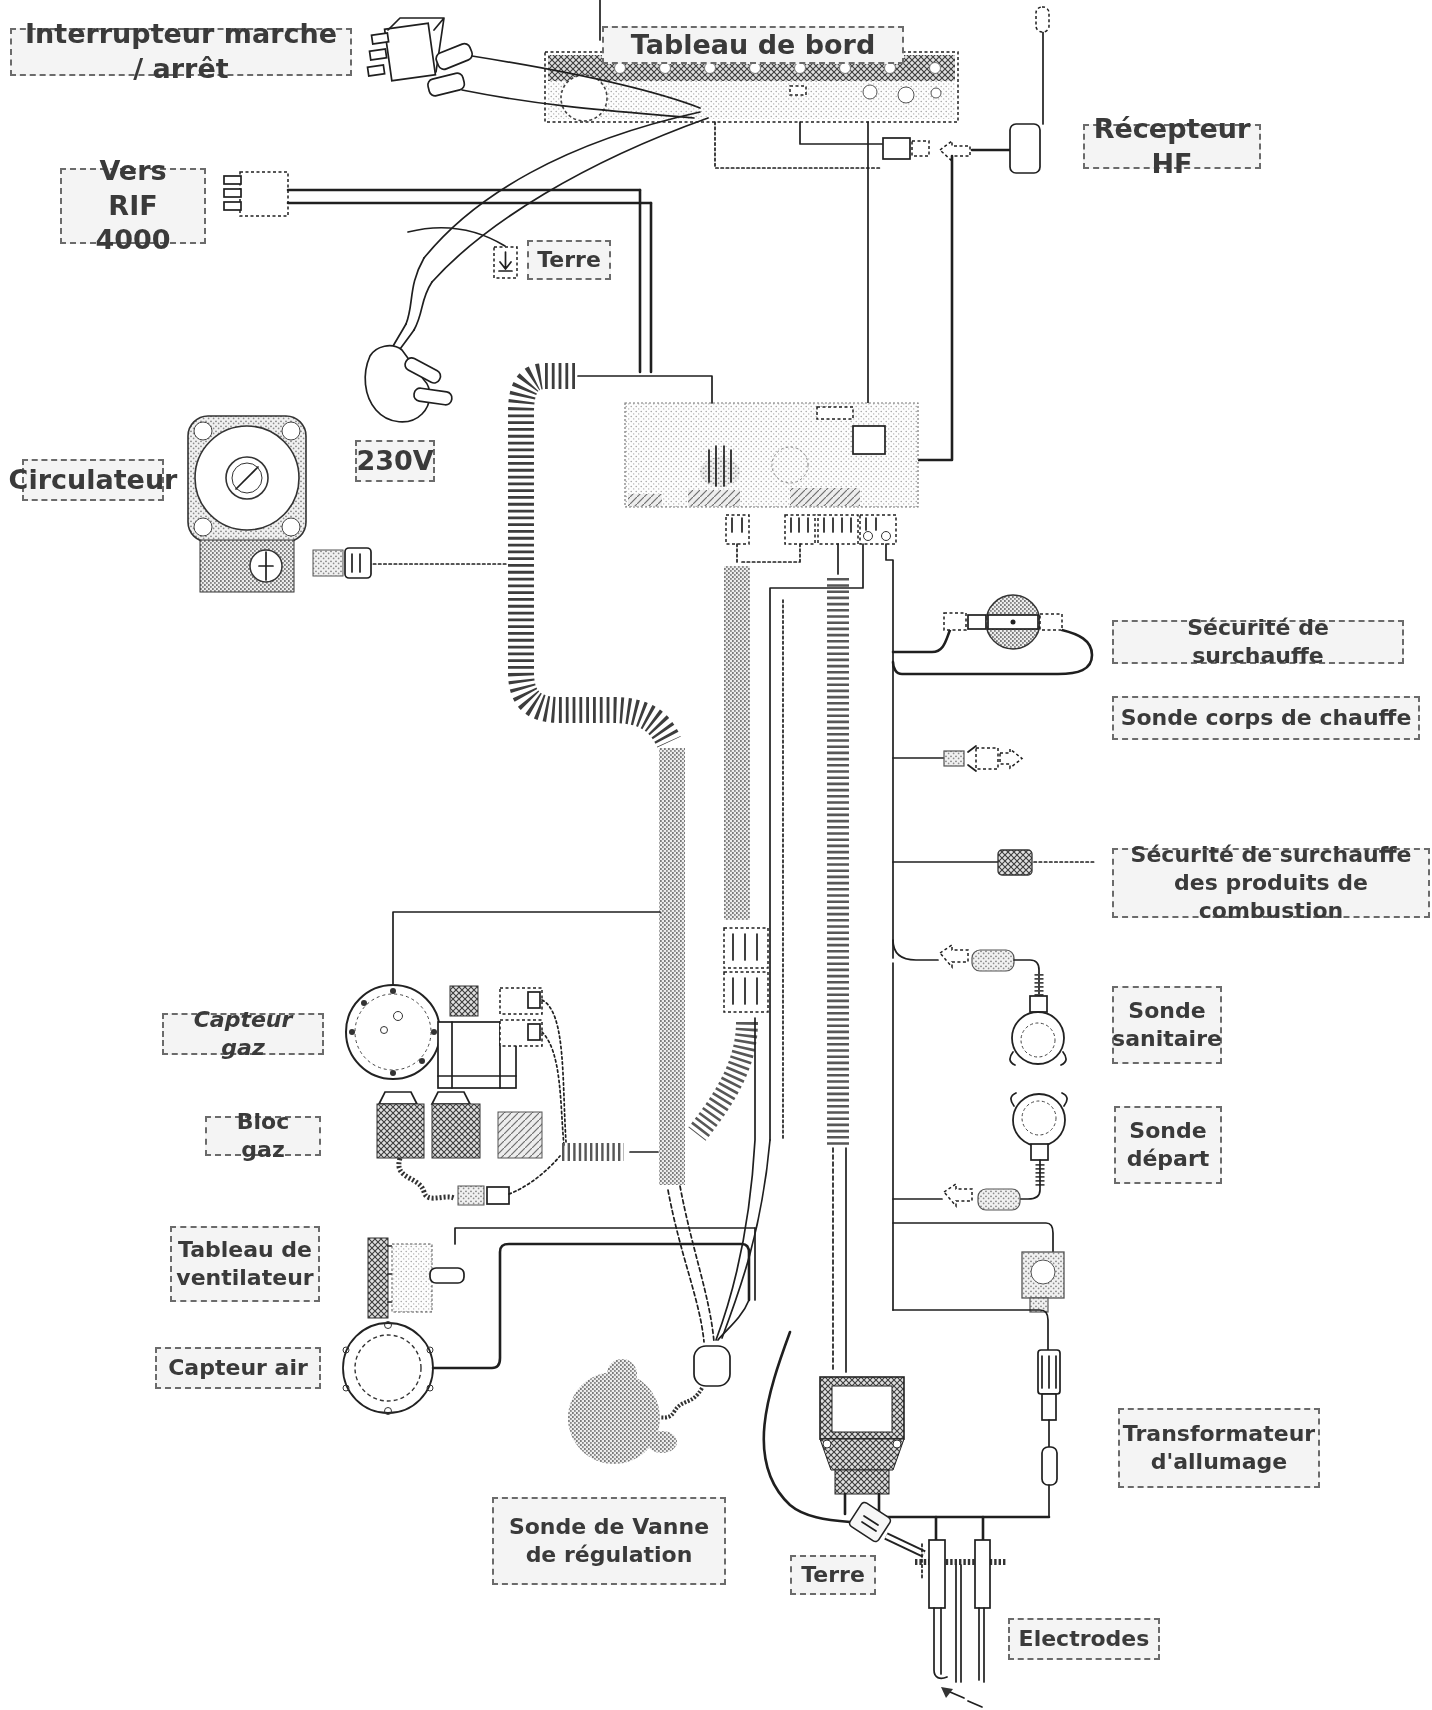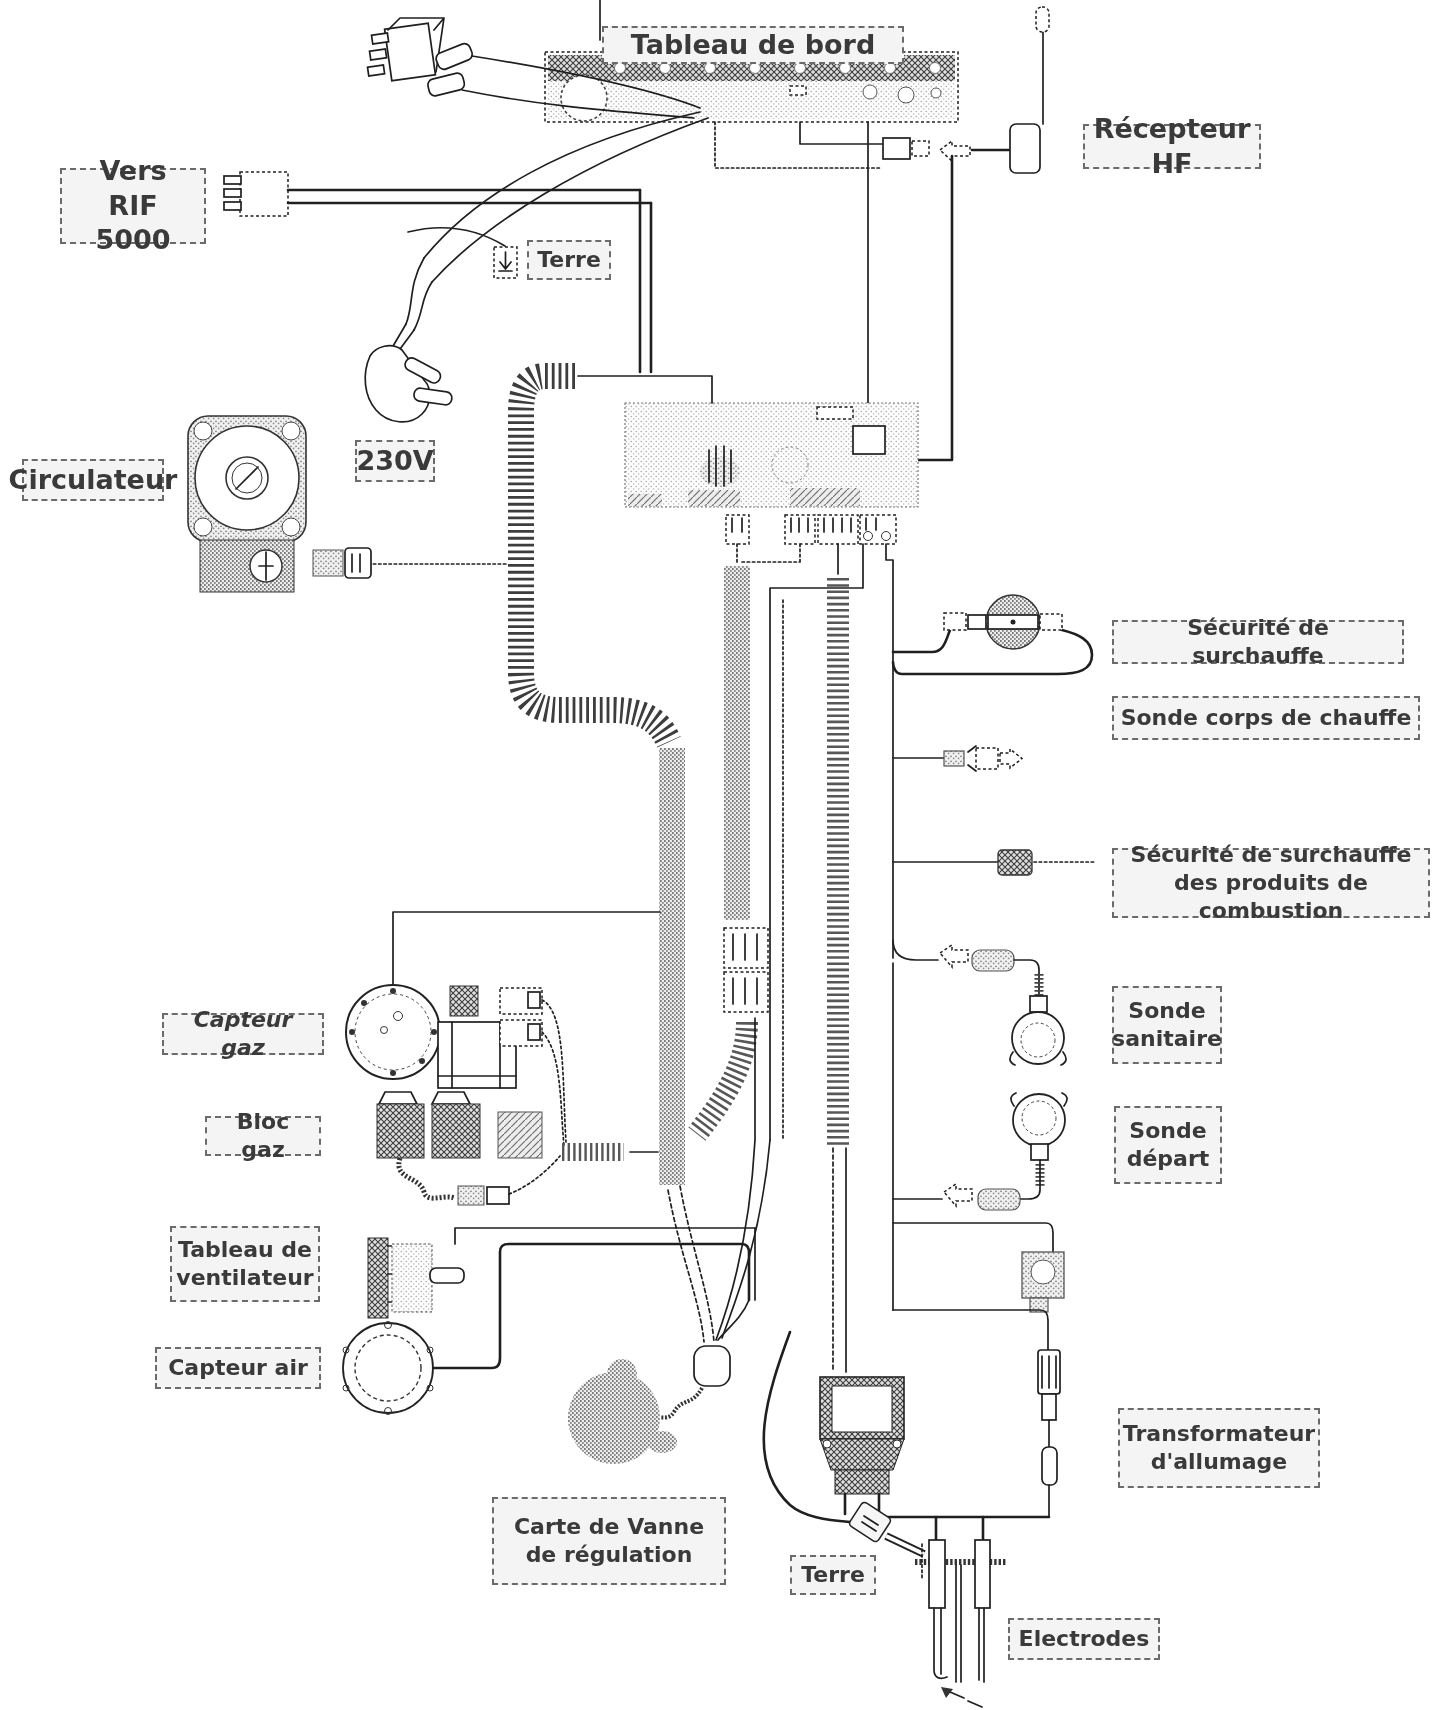--- a/index.html
+++ b/index.html
@@ -363,27 +363,28 @@
     <path class="w" d="M941,1608 V1674"></path>
     <path class="w" d="M956,1565 V1682 M961,1565 V1682"></path>
     <path class="w" d="M979,1608 V1680 M984,1608 V1682"></path>
     <g>
       <path class="w" d="M950,1692 L964,1698 M968,1701 L982,1707"></path>
       <path d="M941,1687 l12,2 -7,9 z" fill="#333"></path>
     </g>
   </g>
 </svg>
 
+<div class="label big" style="left:10px;top:28px;width:342px;height:48px;">Interrupteur marche / arrêt</div>
 
 <div class="label big" style="left:602px;top:2px;width:302px;height:38px;margin-top:24px;">Tableau de bord</div>
 
 <div class="label big" style="left:1083px;top:124px;width:178px;height:45px;">Récepteur HF</div>
 
 <div class="label big" style="left:60px;top:168px;width:146px;height:76px;">Vers
-RIF 5000</div>
+RIF 4000</div>
 
 <div class="label" style="left:527px;top:240px;width:84px;height:40px;">Terre</div>
 
 
 <div class="label big" style="left:355px;top:440px;width:80px;height:42px;">230V</div>
 
 <div class="label big" style="left:22px;top:459px;width:142px;height:42px;">Circulateur</div>
 
 <div class="label" style="left:1112px;top:620px;width:292px;height:44px;">Sécurité de surchauffe</div>
 
@@ -400,21 +401,21 @@
 
 <div class="label" style="left:162px;top:1013px;width:162px;height:42px;font-style:italic;">Capteur gaz</div>
 
 <div class="label" style="left:205px;top:1116px;width:116px;height:40px;">Bloc gaz</div>
 
 <div class="label" style="left:170px;top:1226px;width:150px;height:76px;">Tableau de
 ventilateur</div>
 
 <div class="label" style="left:155px;top:1347px;width:166px;height:42px;">Capteur air</div>
 
-<div class="label" style="left:492px;top:1497px;width:234px;height:88px;">Carte de Vanne
+<div class="label" style="left:492px;top:1497px;width:234px;height:88px;">Sonde de Vanne
 de régulation</div>
 
 <div class="label" style="left:790px;top:1555px;width:86px;height:40px;">Terre</div>
 
 
 <div class="label" style="left:1118px;top:1408px;width:202px;height:80px;">Transformateur
 d'allumage</div>
 
 <div class="label" style="left:1008px;top:1618px;width:152px;height:42px;">Electrodes</div>
 

